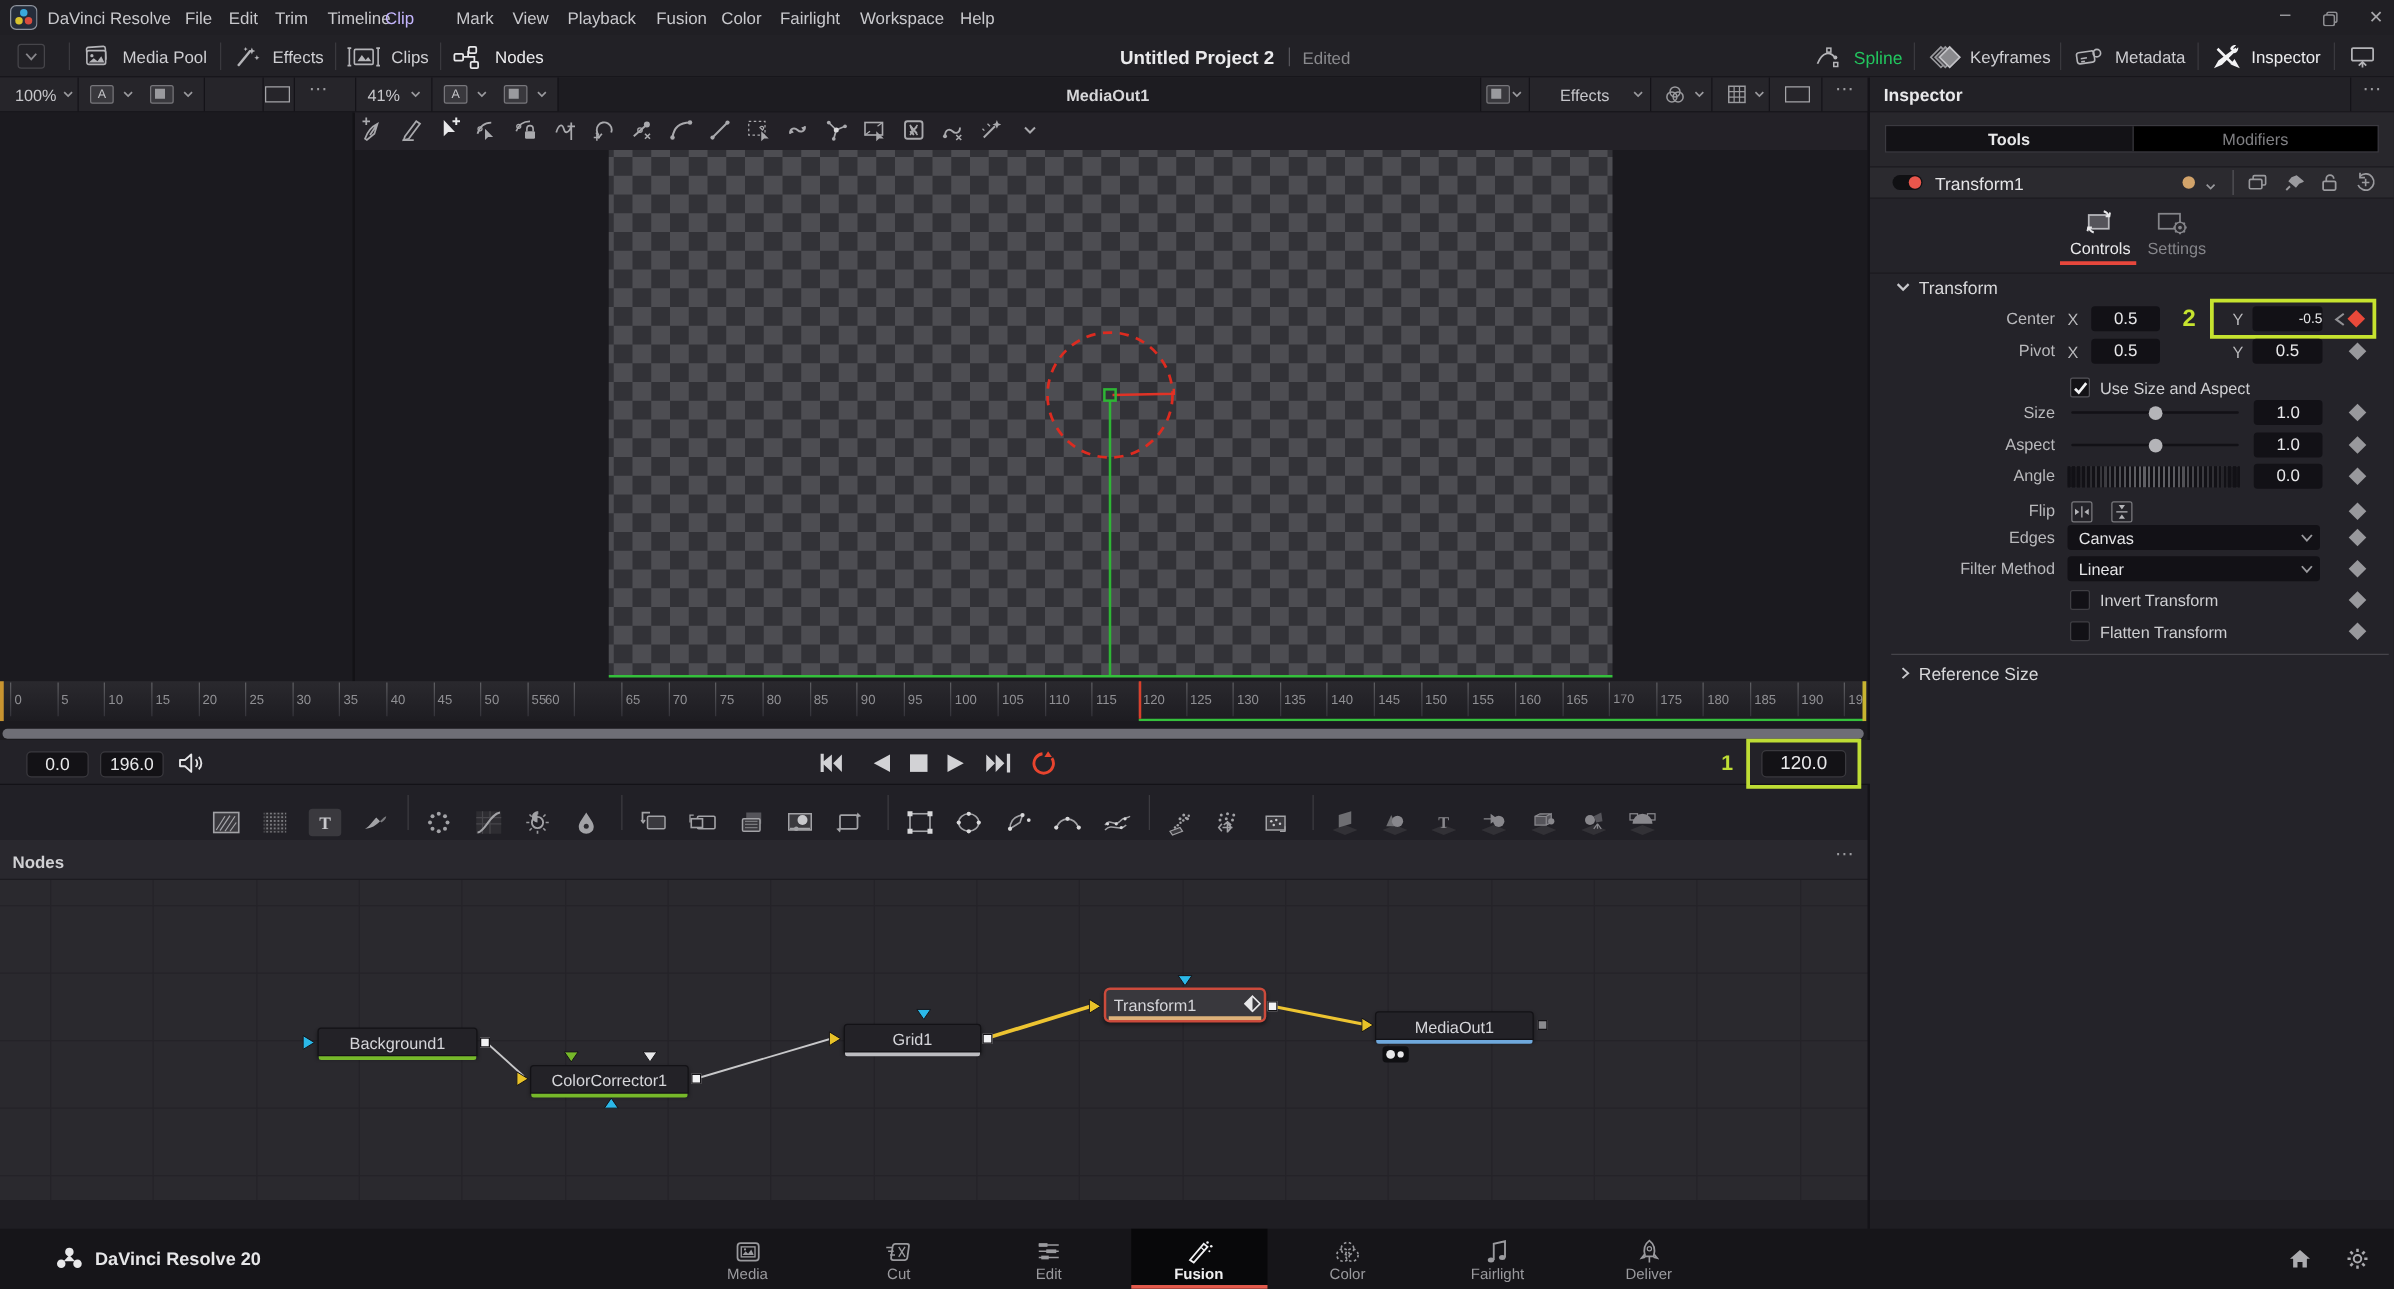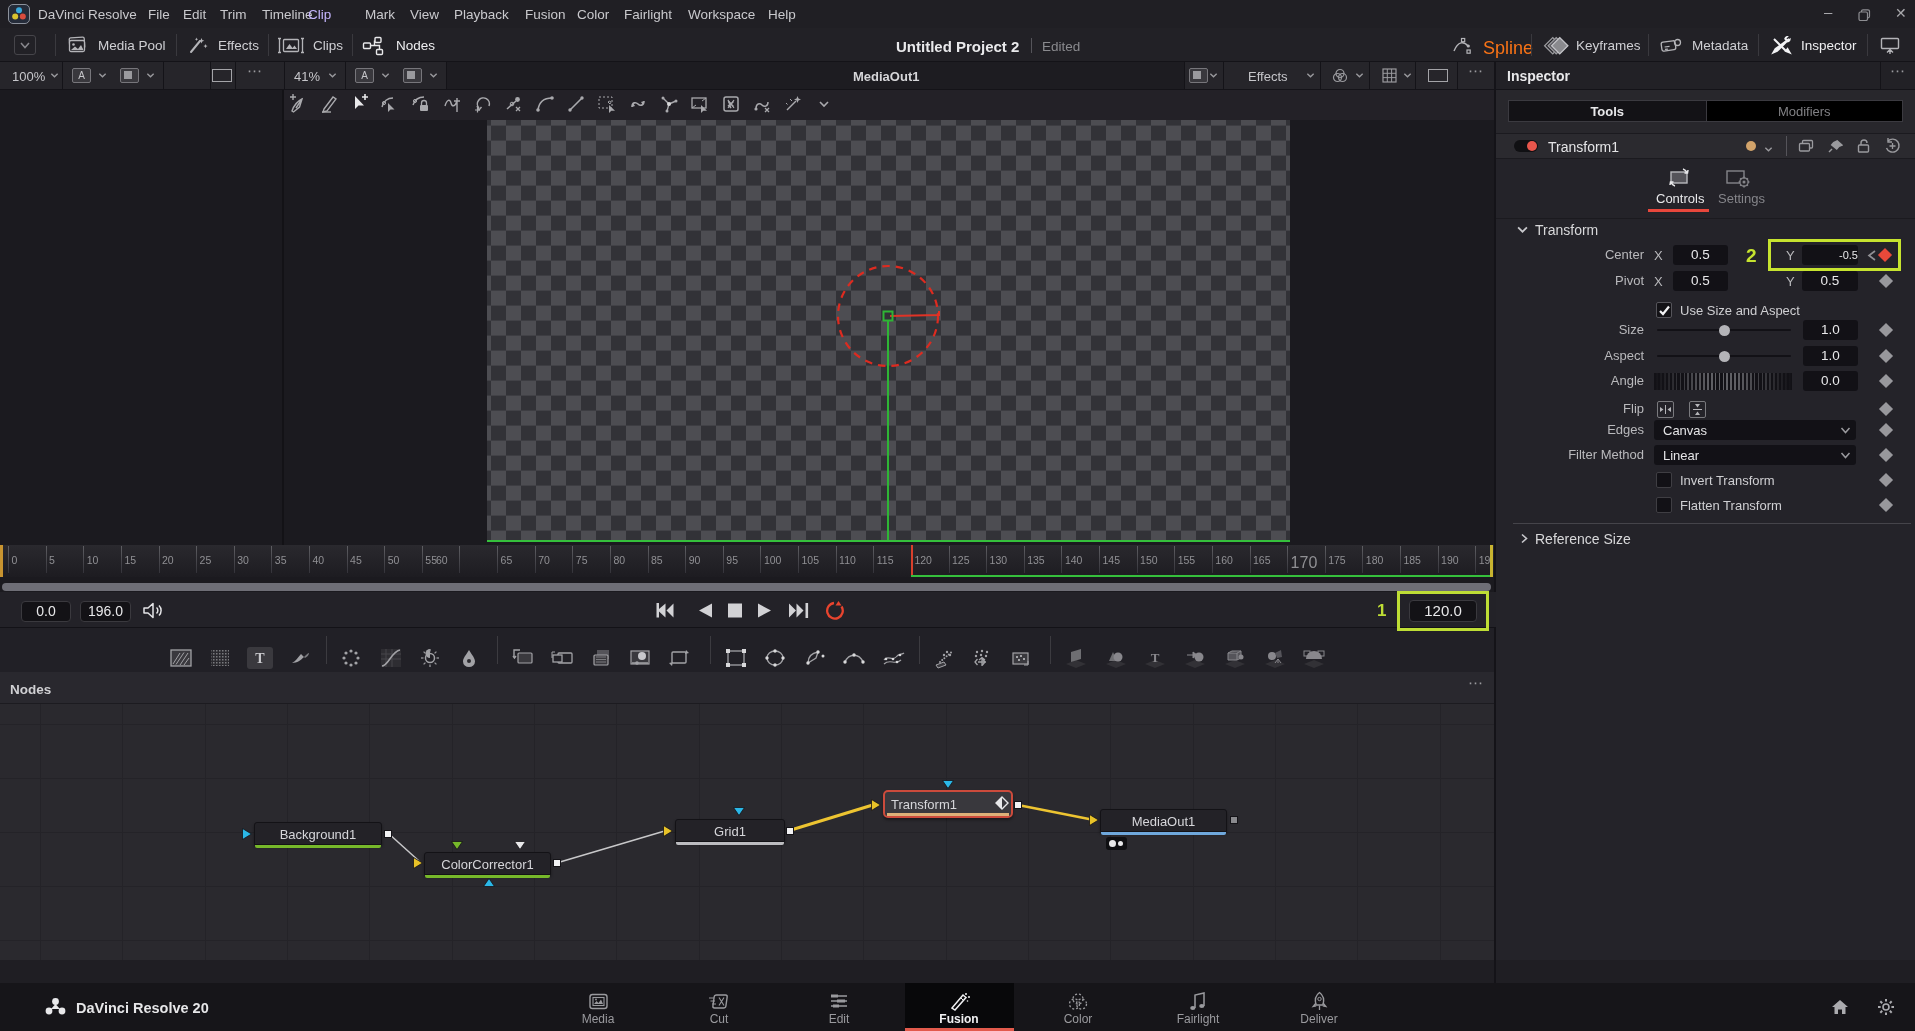--- a/index.html
+++ b/index.html
@@ -75,21 +75,21 @@
 <div class="txt" style="left:396px;top:10px;font-size:13.5px;color:#eeeef0;">Nodes</div>
 <div class="txt" style="left:896px;top:10px;font-size:15px;font-weight:bold;color:#e9e9eb;">Untitled Project 2</div>
 <div class="abs" style="left:1031px;top:10px;width:1px;height:15px;background:#55545a;"></div>
 <div class="txt" style="left:1042px;top:11px;font-size:13.5px;color:#8a8a8e;">Edited</div>
 <svg class="abs" style="left:1452px;top:9px" width="24" height="18" viewBox="0 0 24 18">
 <path d="M2 14 C6 4 12 4 16 9" stroke="#b4b4b8" stroke-width="1.4" fill="none"></path>
 <rect x="9.5" y="1.5" width="3.2" height="3.2" fill="none" stroke="#b4b4b8" stroke-width="1.2"></rect>
 <rect x="15" y="13" width="3.2" height="3.2" fill="none" stroke="#b4b4b8" stroke-width="1.2"></rect>
 <circle cx="16.3" cy="9" r="1.6" fill="#b4b4b8"></circle>
 </svg>
-<div class="txt" style="left:1483px;top:10px;font-size:18px;color:#f97316;">Spline</div>
+<div class="txt" style="left:1483px;top:10px;font-size:14px;color:#22c55e;">Spline</div>
 <div class="abs" style="left:1531px;top:6px;width:1px;height:22px;background:#3a393e;"></div>
 <svg class="abs" style="left:1543px;top:8px" width="27" height="20" viewBox="0 0 27 20">
 <rect x="4" y="4" width="11.5" height="11.5" transform="rotate(45 9.75 9.75)" fill="none" stroke="#9a9a9e" stroke-width="1.3"></rect>
 <rect x="7.5" y="4" width="11.5" height="11.5" transform="rotate(45 13.25 9.75)" fill="#55545a" stroke="#9a9a9e" stroke-width="1.3"></rect>
 <rect x="11" y="4" width="11.5" height="11.5" transform="rotate(45 16.75 9.75)" fill="#8a8a8e" stroke="#c4c4c8" stroke-width="1.3"></rect>
 </svg>
 <div class="txt" style="left:1576px;top:10px;font-size:13.5px;color:#cfcfd3;">Keyframes</div>
 <div class="abs" style="left:1648px;top:6px;width:1px;height:22px;background:#3a393e;"></div>
 <svg class="abs" style="left:1660px;top:9px" width="24" height="18" viewBox="0 0 24 18">
 <rect x="1.5" y="4.5" width="14" height="9" rx="2" transform="rotate(-8 8 9)" fill="none" stroke="#b4b4b8" stroke-width="1.3"></rect>
@@ -347,21 +347,21 @@
       <div class="txt" style="left:1102.5px;top:9px;font-size:10.5px;color:#909094;">145</div>
       <div class="abs" style="left:1136.6px;top:1px;width:1px;height:27px;background:linear-gradient(#5e5e62,#34333a);"></div>
       <div class="txt" style="left:1140.1px;top:9px;font-size:10.5px;color:#909094;">150</div>
       <div class="abs" style="left:1174.2px;top:1px;width:1px;height:27px;background:linear-gradient(#5e5e62,#34333a);"></div>
       <div class="txt" style="left:1177.7px;top:9px;font-size:10.5px;color:#909094;">155</div>
       <div class="abs" style="left:1211.8px;top:1px;width:1px;height:27px;background:linear-gradient(#5e5e62,#34333a);"></div>
       <div class="txt" style="left:1215.3px;top:9px;font-size:10.5px;color:#909094;">160</div>
       <div class="abs" style="left:1249.5px;top:1px;width:1px;height:27px;background:linear-gradient(#5e5e62,#34333a);"></div>
       <div class="txt" style="left:1253.0px;top:9px;font-size:10.5px;color:#909094;">165</div>
       <div class="abs" style="left:1287.1px;top:1px;width:1px;height:27px;background:linear-gradient(#5e5e62,#34333a);"></div>
-      <div class="txt" style="left:1290.6px;top:9px;font-size:16px;color:#909094;text-align:center;">170</div>
+      <div class="txt" style="left:1290.6px;top:9px;font-size:10px;color:#909094;text-align:center;">170</div>
       <div class="abs" style="left:1324.7px;top:1px;width:1px;height:27px;background:linear-gradient(#5e5e62,#34333a);"></div>
       <div class="txt" style="left:1328.2px;top:9px;font-size:10.5px;color:#909094;">175</div>
       <div class="abs" style="left:1362.3px;top:1px;width:1px;height:27px;background:linear-gradient(#5e5e62,#34333a);"></div>
       <div class="txt" style="left:1365.8px;top:9px;font-size:10.5px;color:#909094;">180</div>
       <div class="abs" style="left:1399.9px;top:1px;width:1px;height:27px;background:linear-gradient(#5e5e62,#34333a);"></div>
       <div class="txt" style="left:1403.4px;top:9px;font-size:10.5px;color:#909094;">185</div>
       <div class="abs" style="left:1437.6px;top:1px;width:1px;height:27px;background:linear-gradient(#5e5e62,#34333a);"></div>
       <div class="txt" style="left:1441.1px;top:9px;font-size:10.5px;color:#909094;">190</div>
       <div class="abs" style="left:1475.2px;top:1px;width:1px;height:27px;background:linear-gradient(#5e5e62,#34333a);"></div>
       <div class="txt" style="left:1478.7px;top:9px;font-size:10.5px;color:#909094;">19</div>

